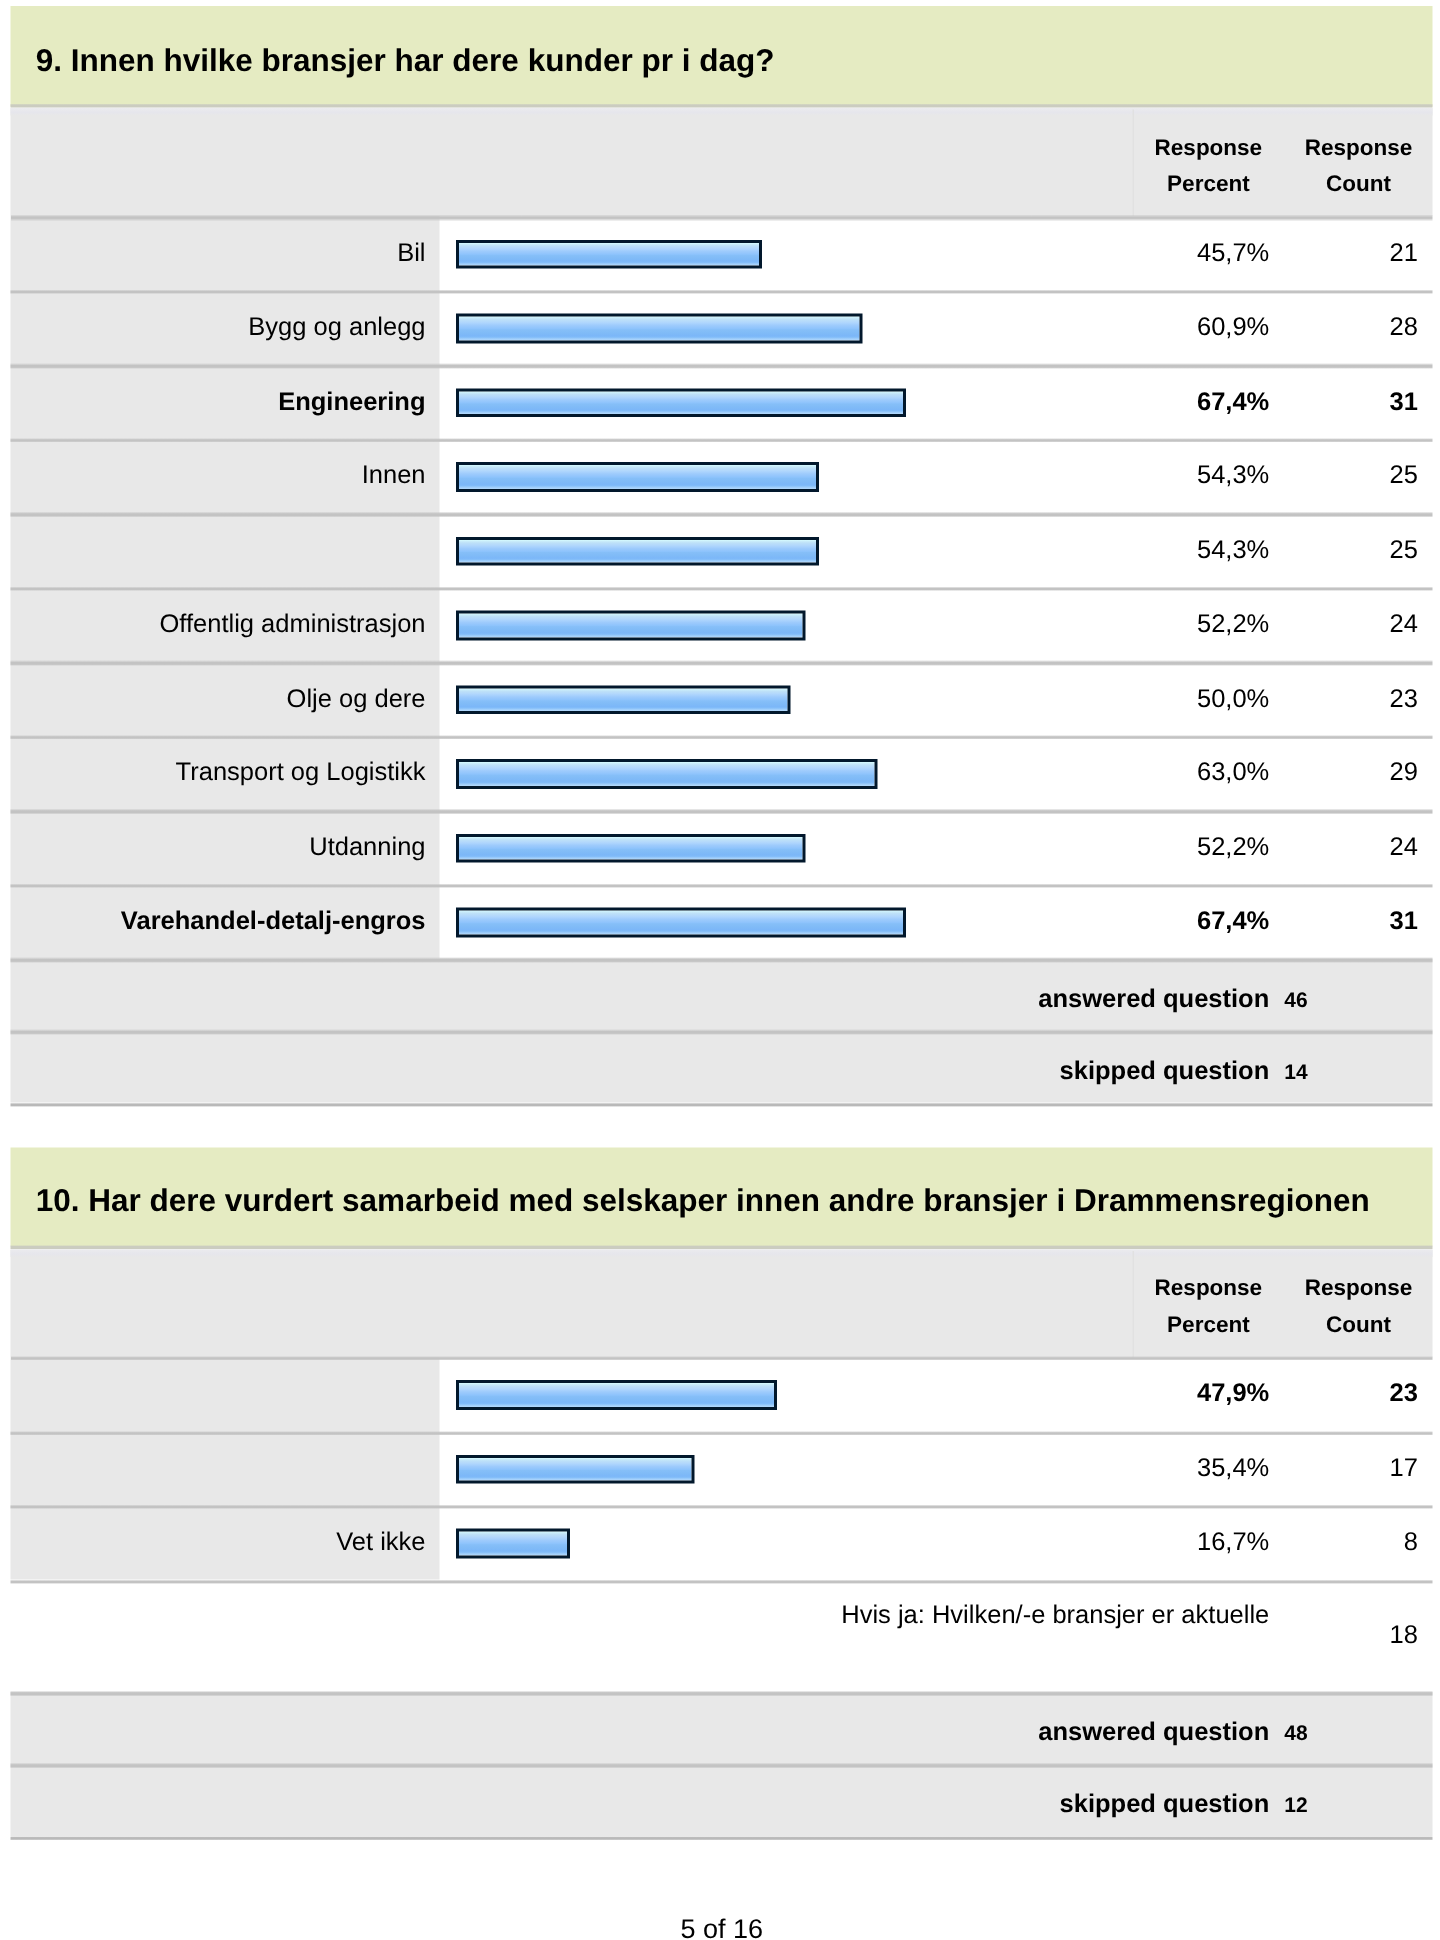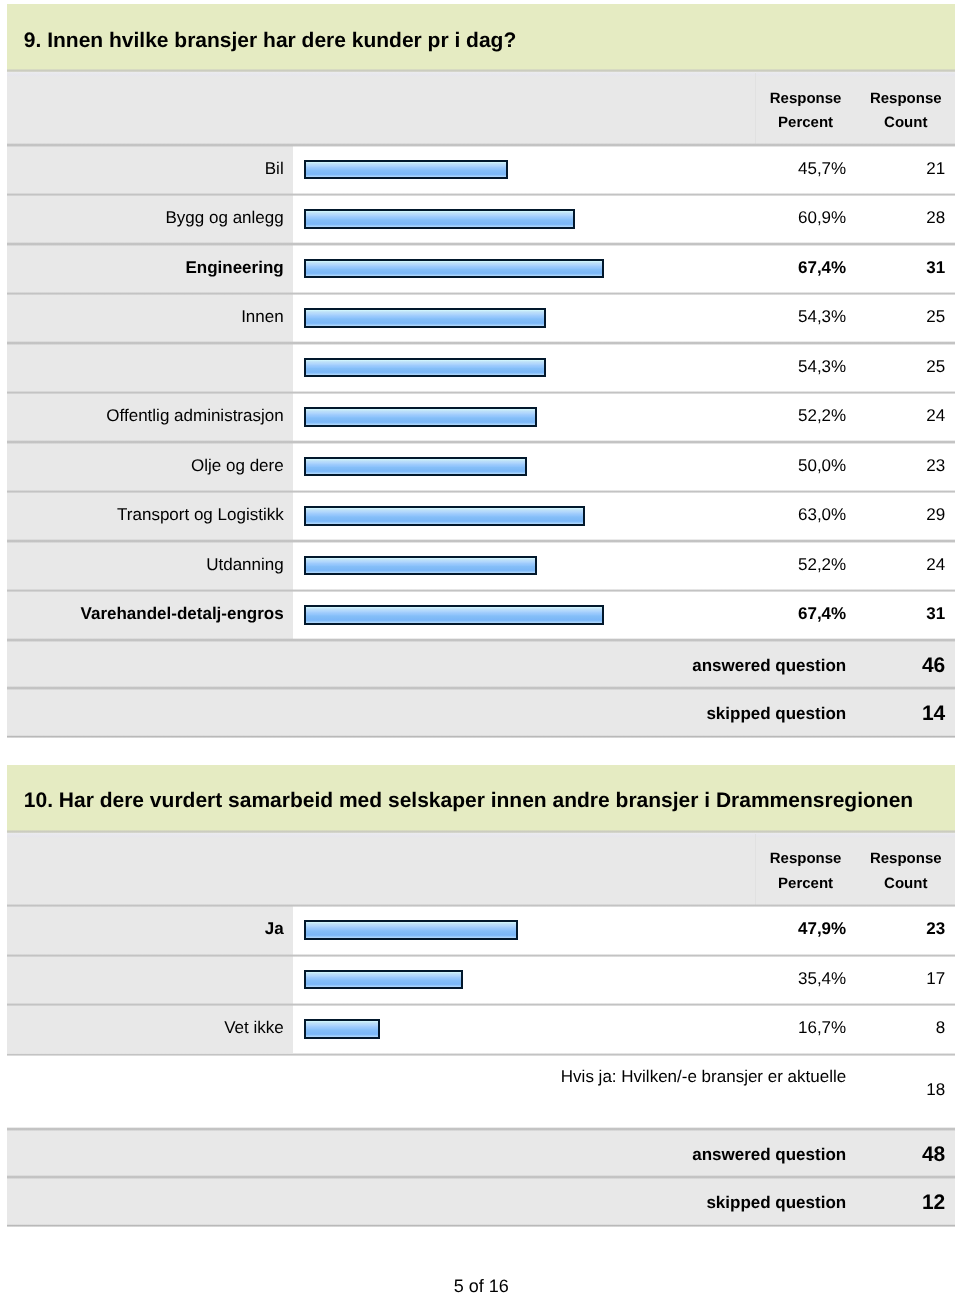--- a/index.html
+++ b/index.html
@@ -24,21 +24,21 @@
   .rpct{position:absolute;text-align:right;font-size:17px;}
   .rcnt{position:absolute;text-align:right;font-size:17px;}
   .bar{position:absolute;border:2px solid var(--c-bar-border,#02182c);box-sizing:border-box;
        background:linear-gradient(to bottom,
          #d6fcff 0%, #cbeefa 5%, #bde0f8 13%, #b3d8fc 23%,
          #a9d2fd 30%, #9ecbfc 37%, #96c7fc 44%, #8dc3fc 51%,
          #86bff8 55%, #80bbf7 68%, #7cb7f8 80%, #81bcf9 86%,
          #9fcefb 93%, #b4d9fc 100%);}
   .sumband{position:absolute;left:0;background:var(--c-table-band,#e8e8e8);}
   .sumlbl{position:absolute;text-align:right;font-size:17px;font-weight:bold;}
-  .sumcnt{position:absolute;text-align:right;font-size:21px;font-weight:bold;}
+  .sumcnt{position:absolute;text-align:left;font-size:14px;font-weight:bold;}
   .bold{font-weight:bold;}
   .rlabel,.rpct,.rcnt,.sumlbl,.sumcnt,.hcol,.qtitle span,.footer{transform:translateZ(0);}
   .footer{position:absolute;left:7px;width:948.3px;text-align:center;font-size:18px;}
 </style>
 </head>
 <body>
 
 <div class="page">
   <div id="content">
       <div class="qblock" style="top: 4px; width: 948.3px; height: 891px;">
@@ -123,21 +123,20 @@
         <div class="qtitle" style="height: 66.5px; width: 948.3px;">
           <span style="top: 24.5px; line-height: 24px;">10. Har dere vurdert samarbeid med selskaper innen andre bransjer i Drammensregionen</span>
         </div>
         <div class="titlesep" style="top: 65.1px; width: 948.3px;"></div>
         <div class="hdrband" style="top: 68px; height: 72.2px; width: 948.3px;"></div>
         <div class="hcol" style="left: 748px; width: 101.2px; top: 82.5px; text-align: center;"><span>Response</span><br><span>Percent</span></div>
         <div class="hcol" style="left: 849.2px; width: 99.1px; top: 82.5px; text-align: center;"><span>Response</span><br><span>Count</span></div>
         <div class="vsep" style="left: 748px; top: 69px; height: 71.2px;"></div>
         <div class="greycell" style="top: 140.2px; width: 286.3px; height: 49.5px;"></div>
         <div class="rowsep" style="top: 139.4px; width: 948.3px;"></div>
-        <div class="rlabel bold" style="left: 0px; width: 276.7px; top: 154.65px; line-height: 20px;">Ja</div>
         <div class="bar" style="left: 296.5px; width: 214.442px; height: 19.4px; top: 155.7px;"></div>
         <div class="rpct bold" style="left: 748px; width: 91.2px; top: 154.65px; line-height: 20px;">47,9%</div>
         <div class="rcnt bold" style="left: 849.2px; width: 89.1px; top: 154.65px; line-height: 20px;">23</div>
         <div class="greycell" style="top: 189.7px; width: 286.3px; height: 49.5px;"></div>
         <div class="rowsep" style="top: 188.9px; width: 948.3px;"></div>
         <div class="bar" style="left: 296.5px; width: 159.277px; height: 19.4px; top: 205.2px;"></div>
         <div class="rpct" style="left: 748px; width: 91.2px; top: 204.15px; line-height: 20px;">35,4%</div>
         <div class="rcnt" style="left: 849.2px; width: 89.1px; top: 204.15px; line-height: 20px;">17</div>
         <div class="greycell" style="top: 239.2px; width: 286.3px; height: 49.5px;"></div>
         <div class="rowsep" style="top: 238.4px; width: 948.3px;"></div>

